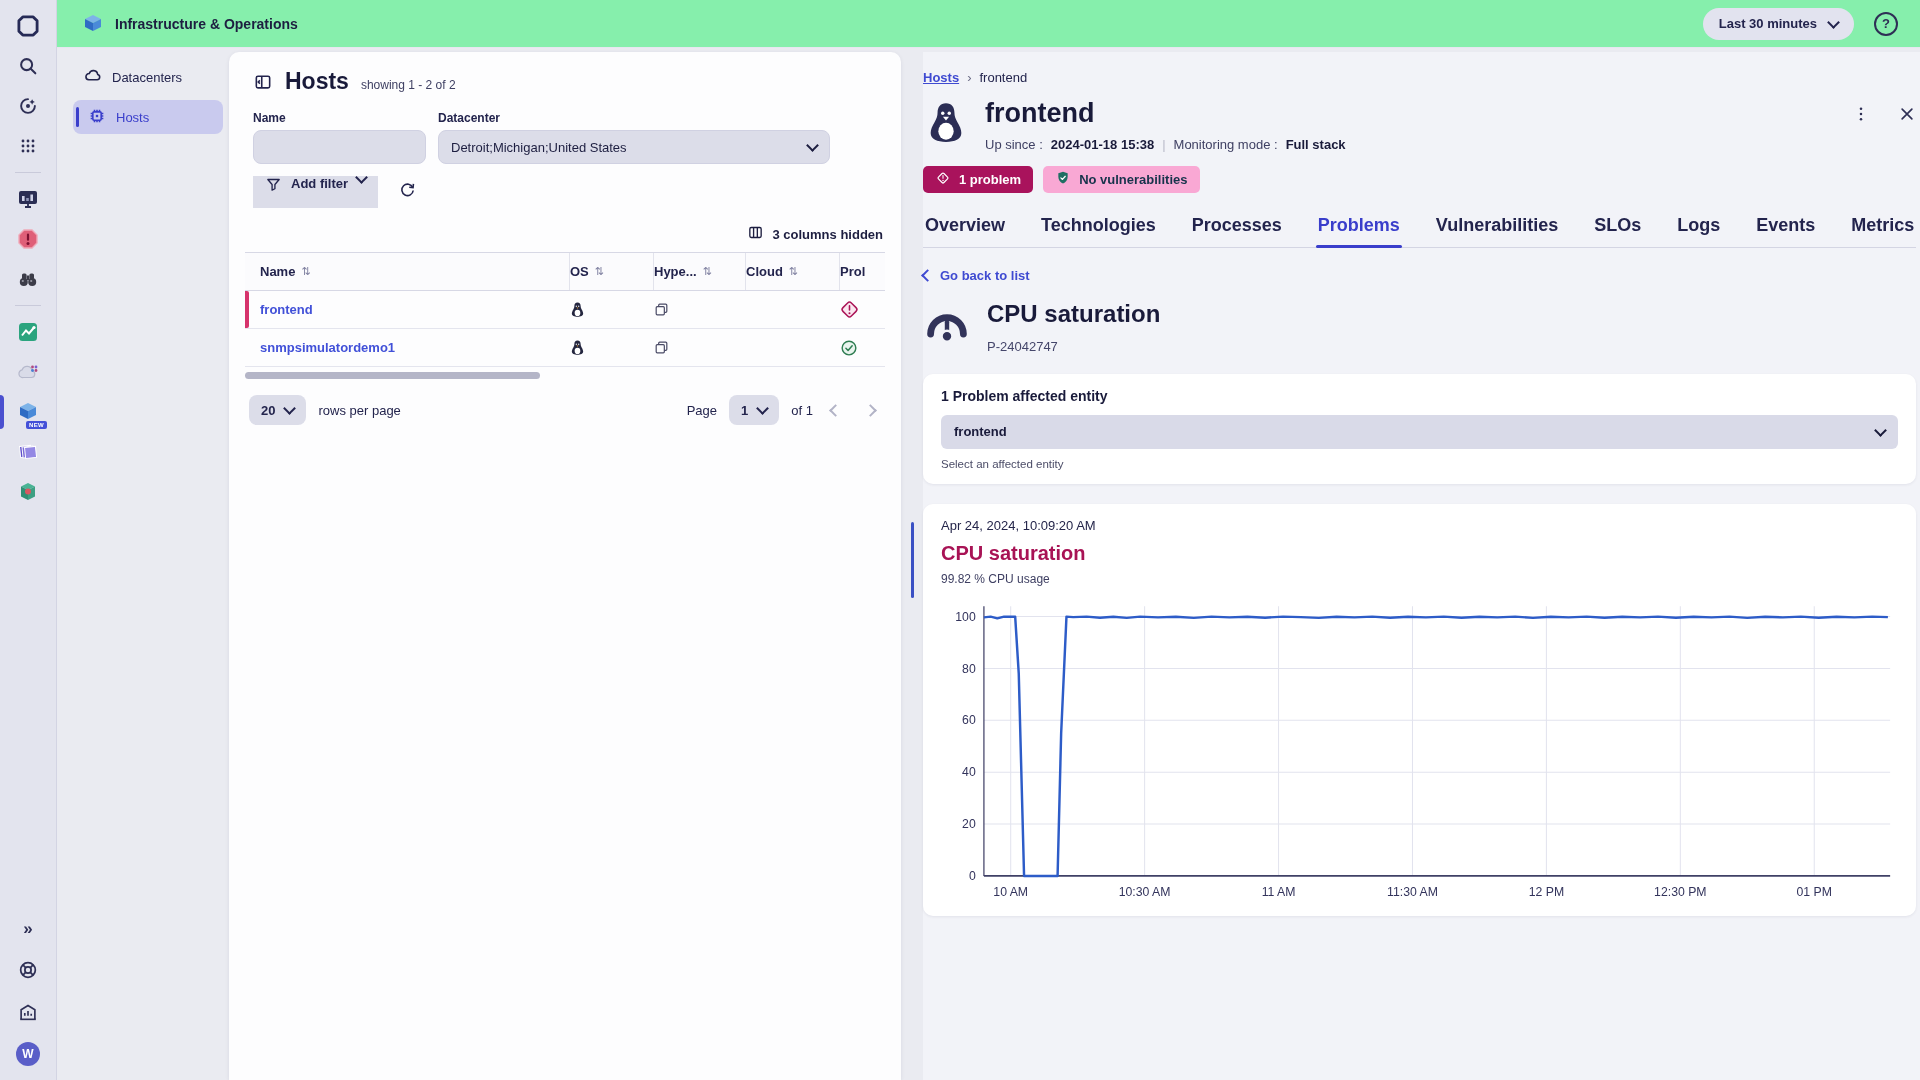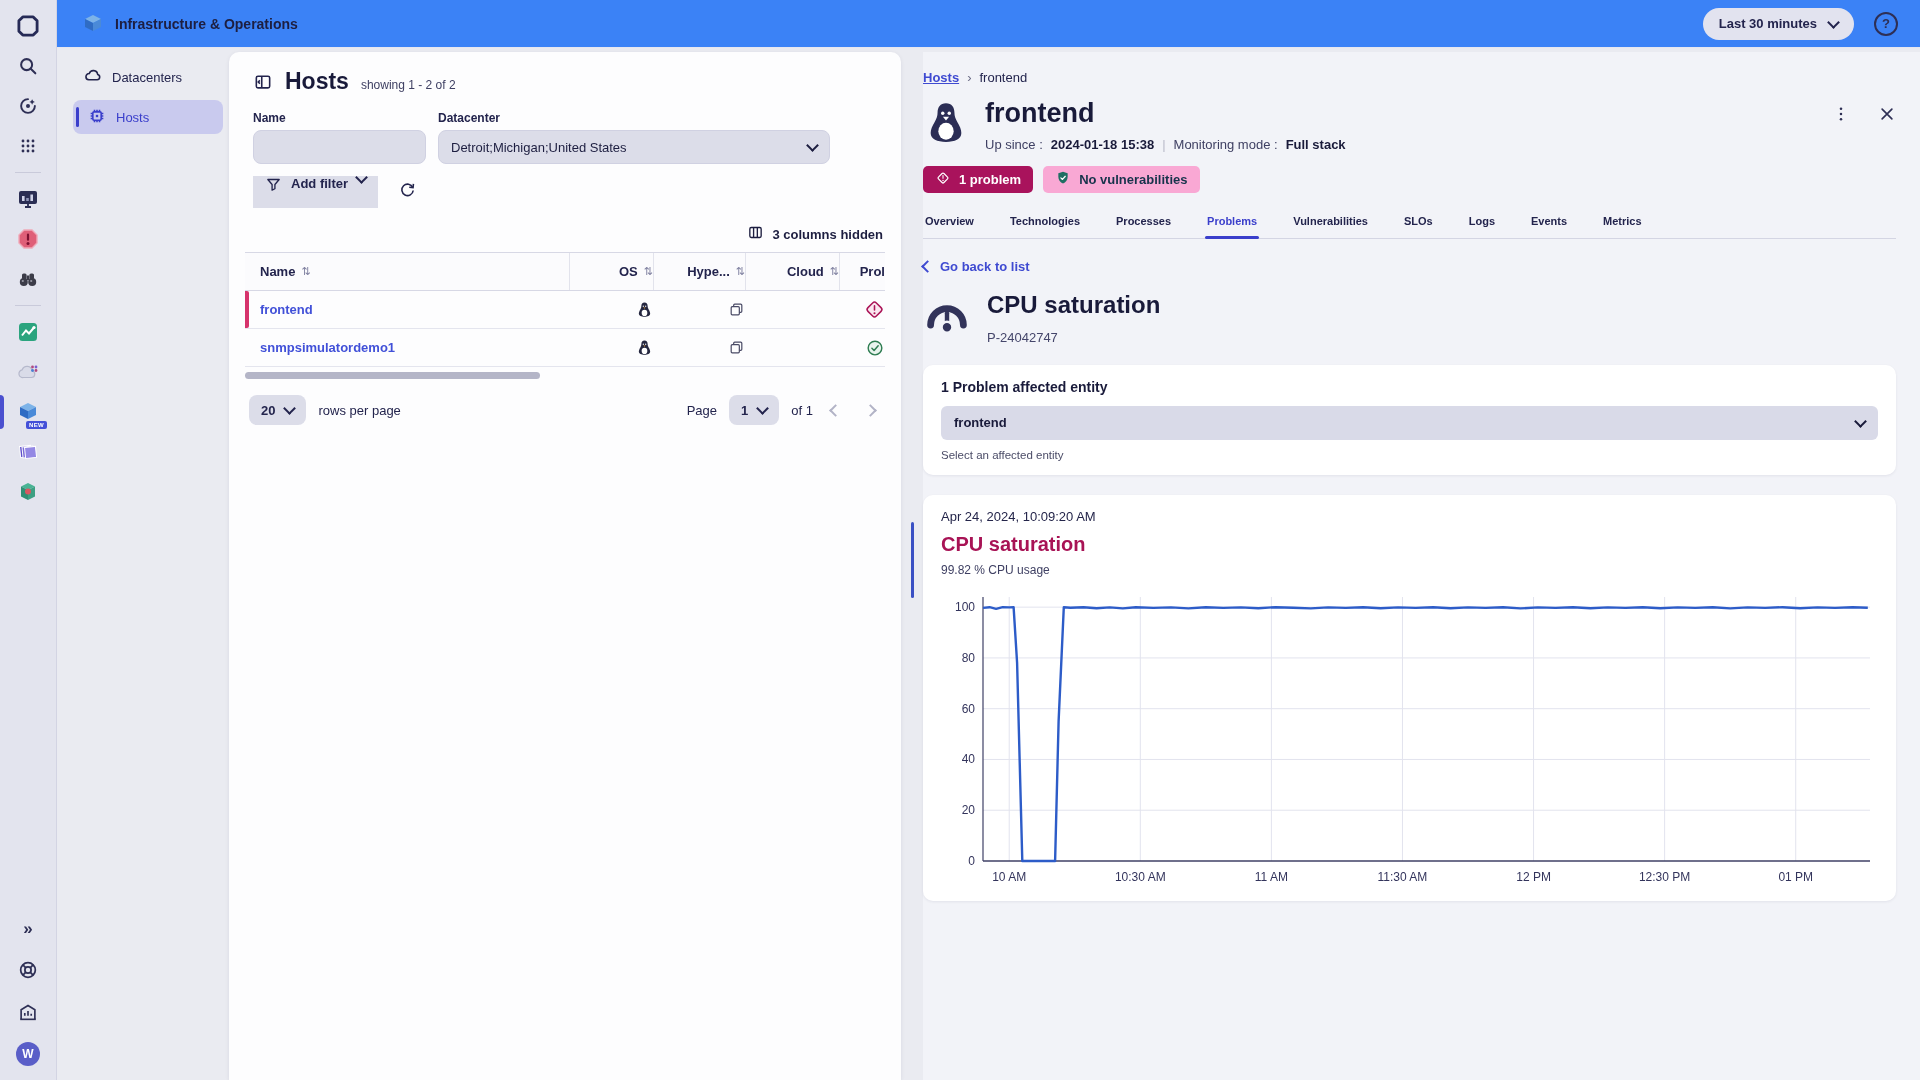--- a/index.html
+++ b/index.html
@@ -16,21 +16,21 @@
   .rail-icon svg{display:block}
   .rail-icon.active::before{content:"";position:absolute;left:-15px;top:-3px;width:5px;height:34px;background:#4b50cf;border-radius:0 4px 4px 0}
   .rail-bottom{margin-top:auto;display:flex;flex-direction:column;align-items:center;gap:14px}
   .new-chip{position:absolute;bottom:-3px;right:-5px;background:#4450d8;color:#fff;font-size:6px;font-weight:bold;
             padding:1px 3px;border-radius:2px;letter-spacing:.3px}
   .avatar{width:24px;height:24px;border-radius:50%;background:#5a5ec8;color:#fff;font-size:12px;font-weight:bold;
           display:flex;align-items:center;justify-content:center}
   .expand-glyph{font-size:17px;font-weight:bold;color:#2e2f55;line-height:1}
 
   
-  .topbar{grid-column:2;grid-row:1;background:#3b82f6;display:flex;align-items:center;justify-content:space-between;
+  .topbar{grid-column:2;grid-row:1;background:#86efac;display:flex;align-items:center;justify-content:space-between;
           padding:0 22px 0 24px;border-bottom:1px solid #e6e7f0}
   .app-id{display:flex;align-items:center;gap:10px;font-size:14px;font-weight:bold;color:#1d1e40}
   .app-icon{position:relative;width:24px;height:24px}
   .app-new{position:absolute;bottom:-3px;right:-5px;background:#4450d8;color:#fff;font-size:6px;font-weight:bold;padding:1px 3px;border-radius:2px}
   .topbar-right{display:flex;align-items:center}
   .time-pill{display:flex;align-items:center;gap:12px;background:#e2e3ef;border:none;border-radius:16px;height:32px;
              padding:0 16px;font-family:inherit;font-size:13px;font-weight:bold;color:#23244d;cursor:pointer}
   .help-circle{width:20px;height:20px;border:2px solid #2e2f55;border-radius:50%;display:flex;align-items:center;
                justify-content:center;font-size:13px;font-weight:bold;color:#2e2f55;margin-left:20px;cursor:pointer}
 
@@ -68,21 +68,21 @@
   .addfilter-row{display:flex;align-items:center;gap:20px;padding:12px 8px 0}
   .add-filter{display:flex;gap:9px;height:32px;padding:0 12px;background:#dcdde9;border:none;
               border-radius:0;font-family:inherit;font-size:13px;font-weight:bold;color:#23244d;cursor:pointer}
   .icon-btn{background:none;border:none;padding:0;cursor:pointer;display:flex}
   .cols-hidden{display:flex;justify-content:flex-end;align-items:center;gap:8px;font-size:13px;font-weight:bold;
                color:#1d1e40;padding:16px 2px 8px;cursor:pointer}
 
   .htable{border-top:1px solid #d7d8e5}
   .trow{display:flex;align-items:center;height:37px;border-bottom:1px solid #e4e5ee;position:relative}
   .thead{background:#fbfbfd;border-bottom:1px solid #d7d8e5;font-size:13px;font-weight:bold;color:#23244d}
-  .cell{display:flex;align-items:center;justify-content:flex-end;height:100%;box-sizing:border-box}
+  .cell{display:flex;align-items:center;justify-content:flex-start;height:100%;box-sizing:border-box}
   .c-name{flex:1;justify-content:flex-start;padding-left:15px}
   .c-os{width:84px}.c-hype{width:92px}.c-cloud{width:94px}.c-prob{width:46px;overflow:hidden}
   .thead .cell:not(.c-name){border-left:1px solid #e2e3ec}
   .sort{font-size:11px;color:#7f80a0;margin-left:6px;font-weight:normal}
   .host-link{color:#4150d8;font-weight:bold;font-size:13px;text-decoration:none;cursor:pointer}
   .trow.selected::before{content:"";position:absolute;left:0;top:0;width:4px;height:100%;background:#d6336c;border-radius:0 2px 2px 0}
   .hscroll{height:7px;border-radius:4px;background:#b4b5c7;width:295px;margin-top:5px;cursor:pointer}
   .pager{display:flex;align-items:center;justify-content:space-between;padding:16px 4px;font-size:13px;color:#23244d}
   .pager-left,.pager-right{display:flex;align-items:center;gap:12px}
   .pill-select{display:flex;align-items:center;gap:10px;background:#dcdde9;border:none;border-radius:8px;height:30px;
@@ -99,21 +99,21 @@
   .host-title{font-size:27px;font-weight:bold;color:#191a3a;line-height:1.1}
   .meta{font-size:13px;color:#3f4063;margin-top:8px;display:flex;align-items:center;gap:8px}
   .meta b{color:#191a3a}
   .meta .sep{color:#b9bac9}
   .head-actions{margin-left:auto;display:flex;gap:28px;padding-top:6px}
   .badges{display:flex;gap:10px;margin-top:14px}
   .badge{display:flex;align-items:center;gap:8px;height:27px;padding:0 12px;border-radius:5px;font-size:13px;font-weight:bold;cursor:pointer}
   .badge-problem{background:#a9135c;color:#fff}
   .badge-vuln{background:#f9a8d4;color:#16334b}
   .tabs{display:flex;gap:32px;margin-top:18px;border-bottom:1px solid #d4d5e3}
-  .tab{font-size:11px;font-weight:bold;color:#23244d;padding:4px 2px 11px;cursor:pointer;position:relative}
+  .tab{font-size:18px;font-weight:bold;color:#23244d;padding:4px 2px 11px;cursor:pointer;position:relative}
   .tab.active{color:#3a3ecb}
   .tab.active::after{content:"";position:absolute;left:0;right:0;bottom:-1px;height:3px;border-radius:2px;background:#3a3ecb}
   .goback{display:inline-flex;align-items:center;gap:6px;margin-top:20px;font-size:13px;font-weight:bold;color:#3f4ad1;cursor:pointer}
   .prob-head{display:flex;align-items:center;gap:16px;margin-top:16px}
   .prob-title{font-size:24px;font-weight:bold;color:#191a3a}
   .prob-id{font-size:13px;color:#45466b;margin-top:11px}
   .card{background:#fff;border-radius:10px;box-shadow:0 1px 3px rgba(20,20,60,.07);padding:14px 18px;margin-top:20px}
   .aff-head{font-size:14px;font-weight:bold;color:#191a3a}
   .aff-select{margin-top:11px;height:34px;background:#d9dae8;border-radius:6px;display:flex;align-items:center;
               justify-content:space-between;padding:0 13px;font-size:13px;font-weight:bold;color:#191a3a;cursor:pointer}

